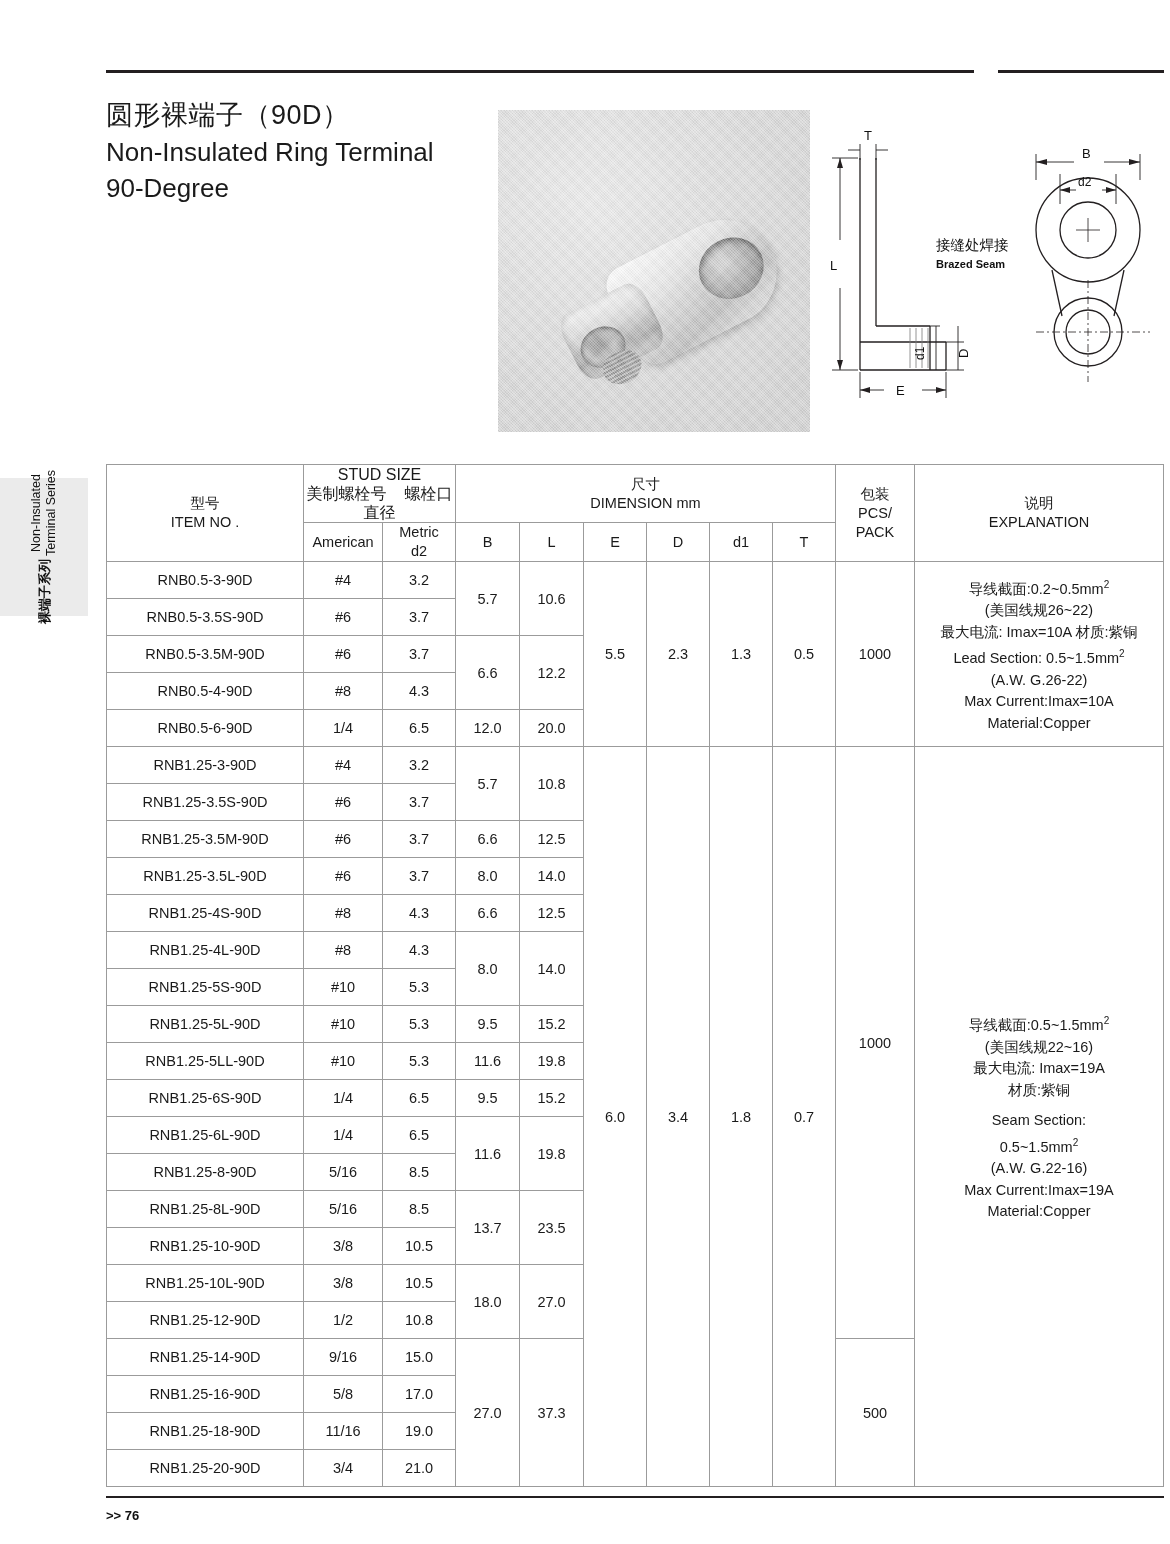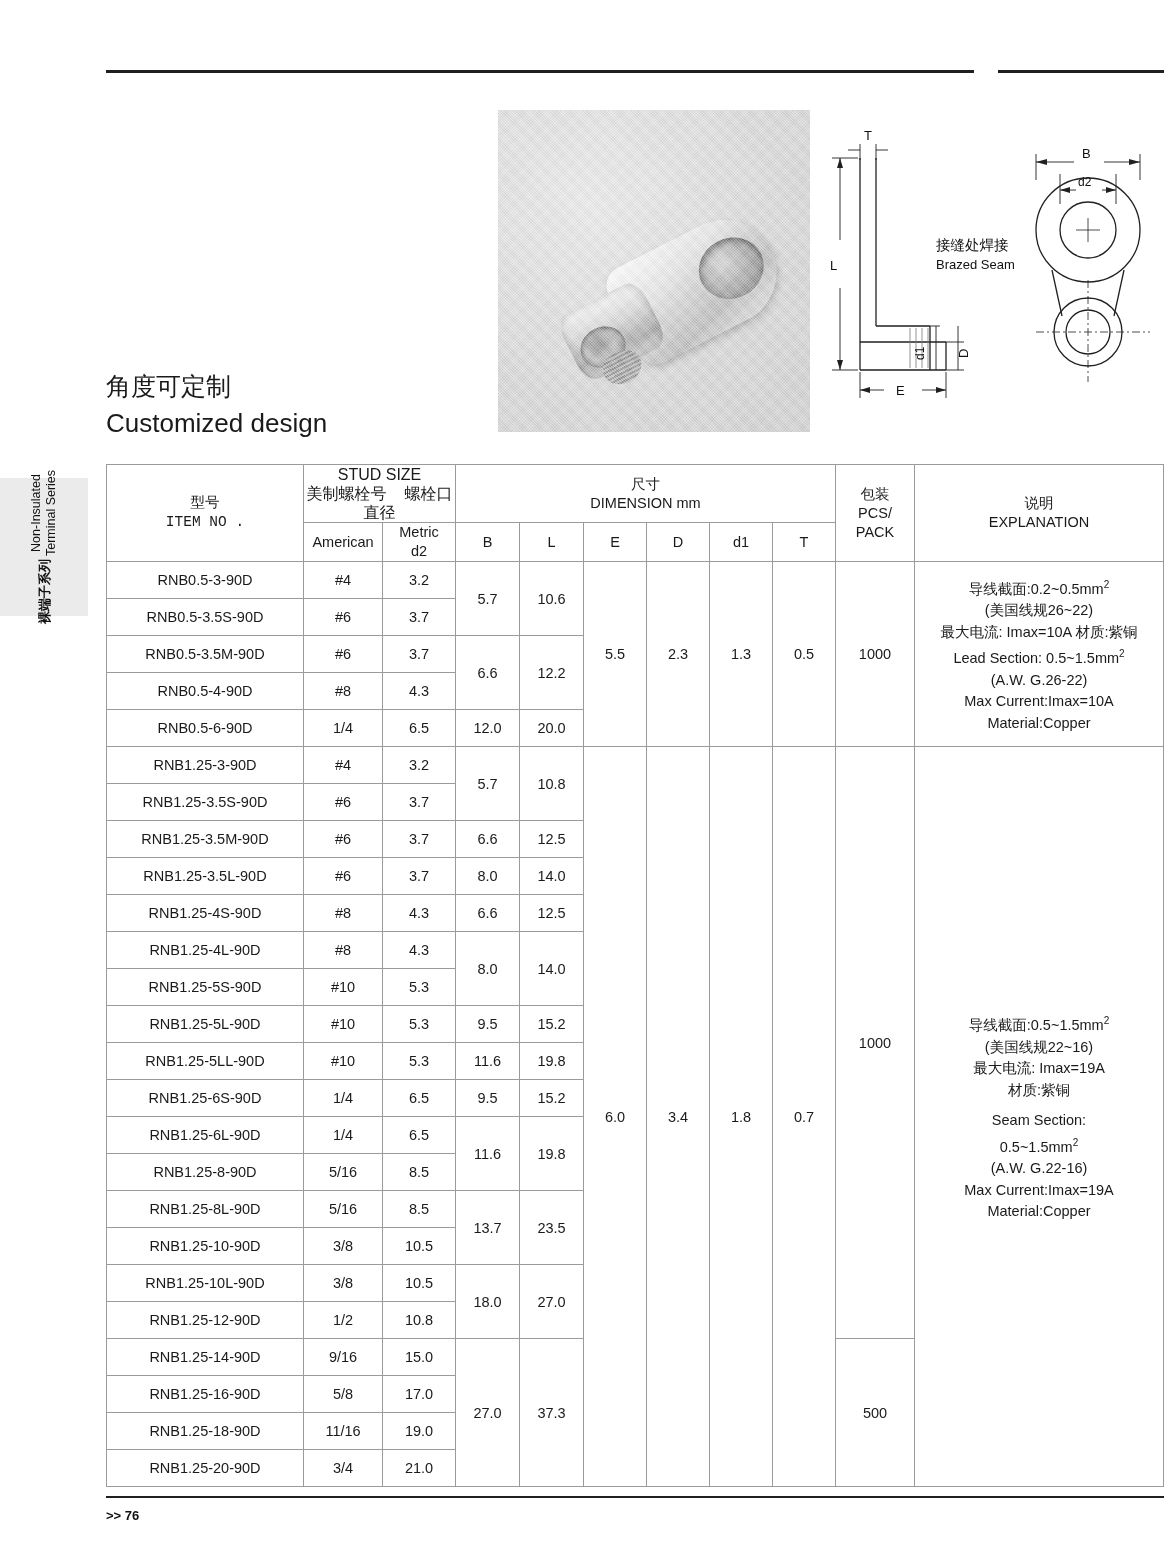--- a/index.html
+++ b/index.html
@@ -149,21 +149,21 @@
   }
   .brazed-label {
     position: absolute;
     left: 936px; top: 236px;
     width: 150px;
     font-size: 14.5px;
     line-height: 19px;
     color: #111;
   }
   .brazed-label .cn { font-size: 14.5px; }
-  .brazed-label .en { font-weight: normal; font-size: 13px; }
+  .brazed-label .en { font-weight: bold; font-size: 11px; }
   
   .side-tab {
     position: absolute;
     left: 0px; top: 478px;
     width: 88px; height: 138px;
     background: #ebebeb;
   }
   .side-tab-text {
     position: absolute;
     left: 0; top: 0;
@@ -191,21 +191,21 @@
     color: #1a1a1a;
   }
   table.spec td, table.spec th {
     border: 1px solid #9b9b9b;
     text-align: center;
     vertical-align: middle;
     font-weight: normal;
     padding: 0;
     height: 36px;
   }
-  .hdr-item { width: 196px; font-family: Liberation Mono, monospace; }
+  .hdr-item { width: 196px; }
   .hdr-am { width: 78px; }
   .hdr-met { width: 72px; }
   .col-b { width: 63px; }
   .col-l { width: 63px; }
   .col-e { width: 62px; }
   .col-d { width: 62px; }
   .col-d1 { width: 62px; }
   .col-t { width: 62px; }
   .col-pack { width: 78px; }
   .hdr-two-line { line-height: 19px; }
@@ -236,25 +236,26 @@
   }
 </style>
 </head>
 <body>
 
 <div class="page">
 
   <div class="rule-left"></div>
   <div class="rule-right"></div>
 
-
-  <div class="subtitle-block">
-    <div class="subtitle-cn">角度可定制</div>
-    <div class="subtitle-en">Customized design</div>
+  <div class="title-block">
+    <div class="title-cn">圆形裸端子（90D）</div>
+    <div class="title-en">Non-Insulated Ring Terminal</div>
+    <div class="title-en">90-Degree</div>
   </div>
+
 
   <div class="photo">
     <div class="ring-term">
       <div class="rt-body">
         <div class="rt-pad">
             <div class="rt-pad-hole"></div>
           </div>
         <div class="rt-barrel">
             <div class="rt-hole">
               <div class="rt-thread"></div>

